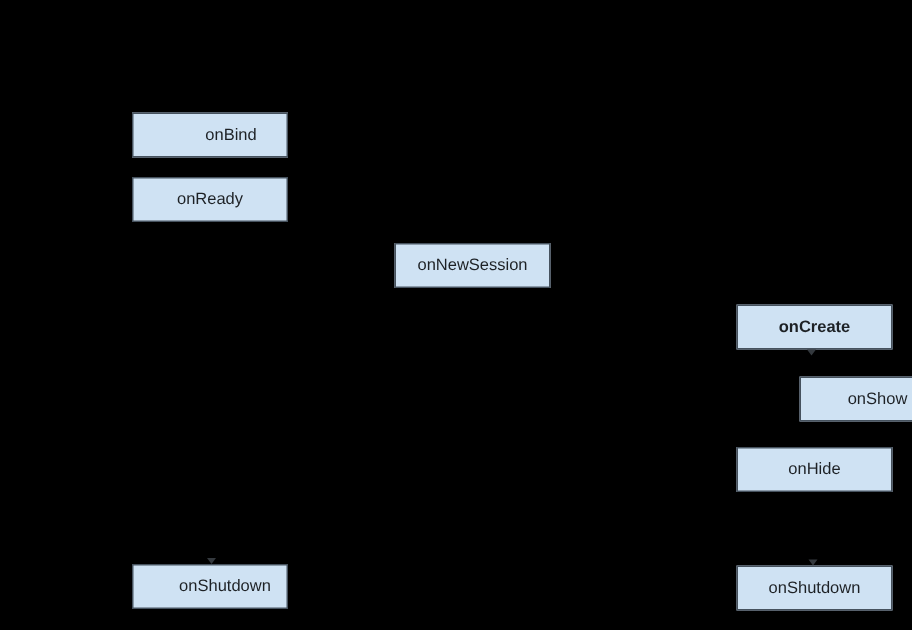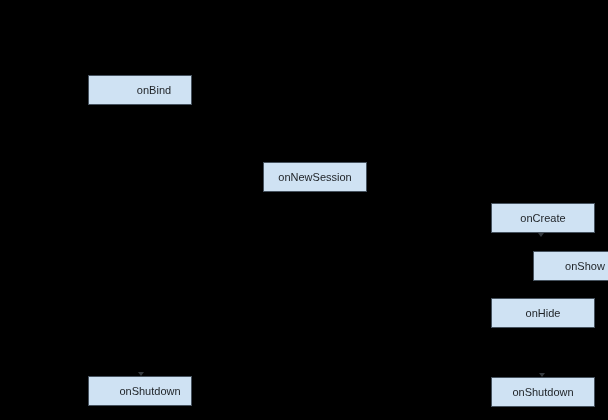--- a/index.html
+++ b/index.html
@@ -42,24 +42,27 @@
     border-top: 4px solid #34393e;
   }
 </style>
 </head>
 <body>
 
 <div id="diagram-canvas">
     <div class="node" style="left: 88px; top: 75px; width: 104px; height: 30px; background: rgb(207, 226, 243); border-color: rgb(70, 82, 94); padding-left: 28px;">
       <span class="node-label" style="color: rgb(29, 33, 37);">onBind</span>
     </div>
+    <div class="node" style="left: 88px; top: 118px; width: 104px; height: 30px; background: rgb(207, 226, 243); border-color: rgb(70, 82, 94);">
+      <span class="node-label" style="color: rgb(29, 33, 37);">onReady</span>
+    </div>
     <div class="node" style="left: 263px; top: 162px; width: 104px; height: 30px; background: rgb(207, 226, 243); border-color: rgb(70, 82, 94);">
       <span class="node-label" style="color: rgb(29, 33, 37);">onNewSession</span>
     </div>
-    <div class="node" style="left: 491px; top: 203px; width: 104px; height: 30px; background: rgb(207, 226, 243); border-color: rgb(70, 82, 94);">
+    <div class="node" style="left: 491px; top: 203px; width: 104px; height: 30px; background: rgb(207, 226, 243); border-color: rgb(70, 82, 94); font-weight: bold;">
       <span class="node-label" style="color: rgb(29, 33, 37);">onCreate</span>
     </div>
     <div class="node" style="left: 491px; top: 251px; width: 104px; height: 30px; background: rgb(207, 226, 243); border-color: rgb(70, 82, 94); margin-left: 42px;">
       <span class="node-label" style="color: rgb(29, 33, 37);">onShow</span>
     </div>
     <div class="node" style="left: 491px; top: 298px; width: 104px; height: 30px; background: rgb(207, 226, 243); border-color: rgb(70, 82, 94); text-align: center;">
       <span class="node-label" style="color: rgb(29, 33, 37);">onHide</span>
     </div>
     <div class="node" style="left: 88px; top: 376px; width: 104px; height: 30px; background: rgb(207, 226, 243); border-color: rgb(70, 82, 94); padding-left: 20px;">
       <span class="node-label" style="color: rgb(29, 33, 37);">onShutdown</span>

